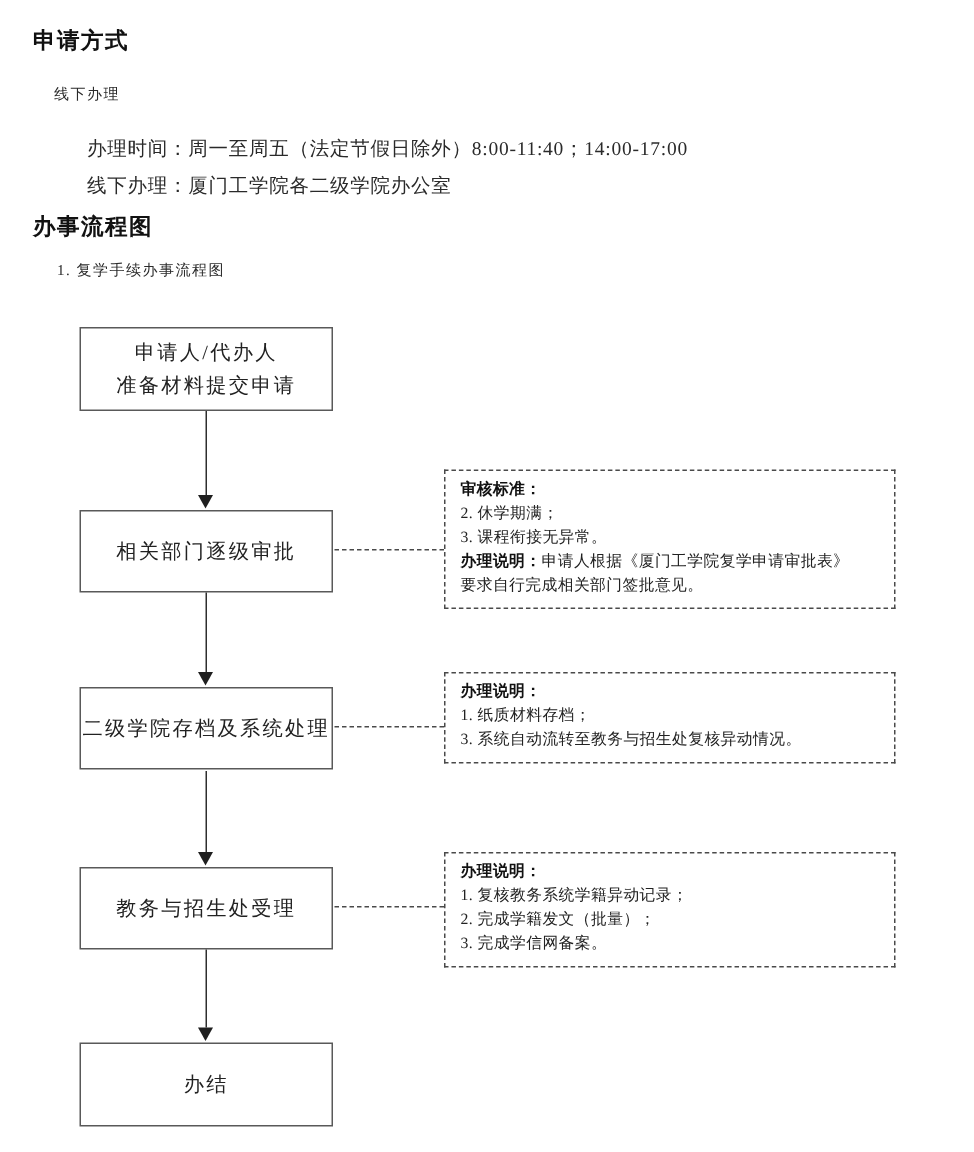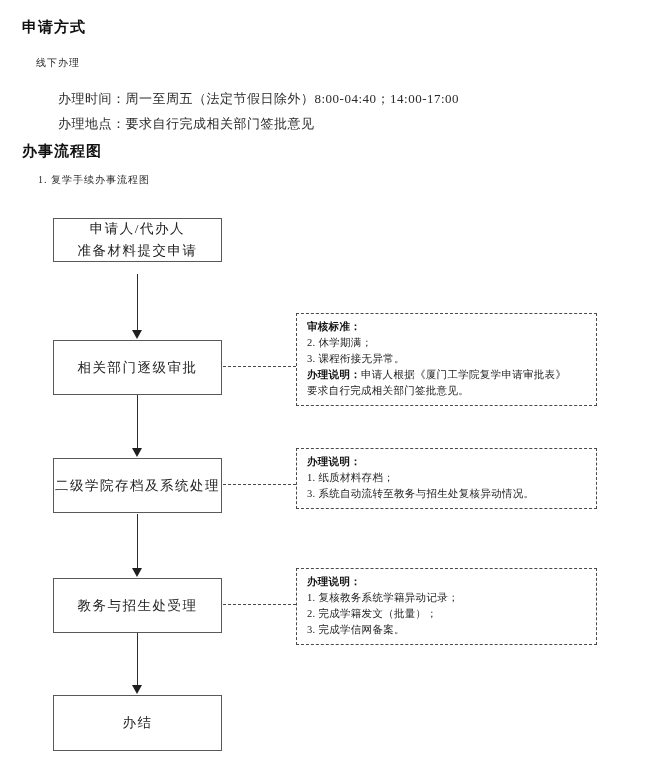--- a/index.html
+++ b/index.html
@@ -45,31 +45,31 @@
 </style>
 </head>
 <body>
 
 <div class="page">
 
   <div class="abs h-section" style="left:22px; top:18px;">申请方式</div>
 
   <div class="abs sub-line" style="left:36px; top:56px;">线下办理</div>
 
-  <div class="abs body-line" style="left:58px; top:90px;">办理时间：周一至周五（法定节假日除外）8:00-04:40；14:00-17:00</div>
+  <div class="abs body-line" style="left:58px; top:90px;">办理时间：周一至周五（法定节假日除外）8:00-11:40；14:00-17:00</div>
 
-  <div class="abs body-line" style="left:58px; top:115px;">办理地点：要求自行完成相关部门签批意见</div>
+  <div class="abs body-line" style="left:58px; top:115px;">线下办理：厦门工学院各二级学院办公室</div>
 
   <div class="abs h-section" style="left:22px; top:142px;">办事流程图</div>
 
   <div class="abs sub-line" style="left:38px; top:173px;">1. 复学手续办事流程图</div>
 
   <div>
 
-    <div class="node" style="top:218px; height:44px;">
+    <div class="node" style="top:218px; height:56px;">
       <div class="nline">申请人/代办人</div>
       <div class="nline">准备材料提交申请</div>
     </div>
 
     <div class="stem" style="top:274px; height:56px;"></div>
     <div class="head" style="top:330px;"></div>
 
     <div class="node" style="top:340px; height:55px;">
       <div class="nline">相关部门逐级审批</div>
     </div>

